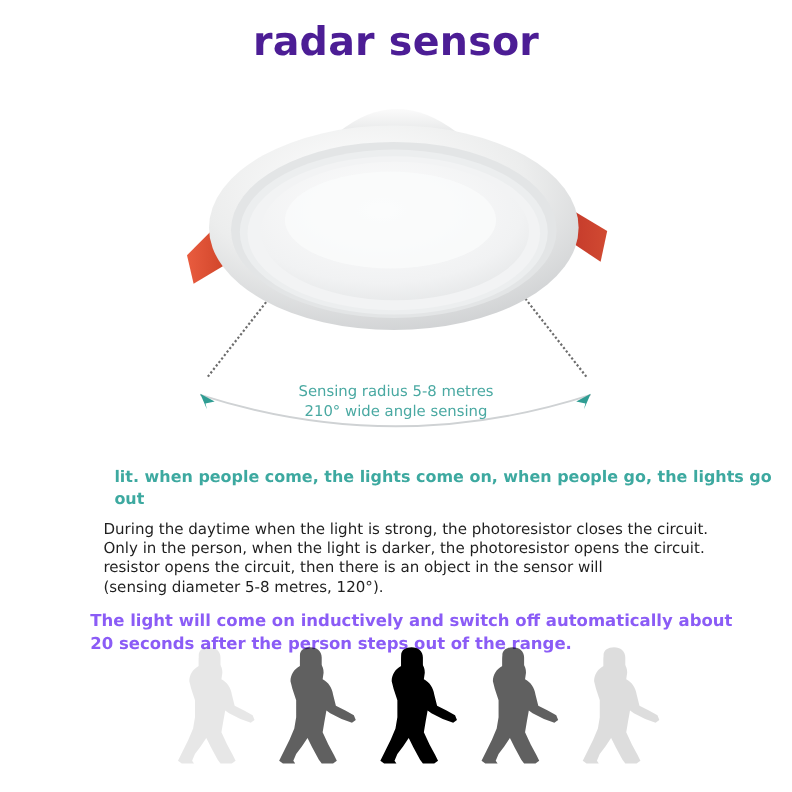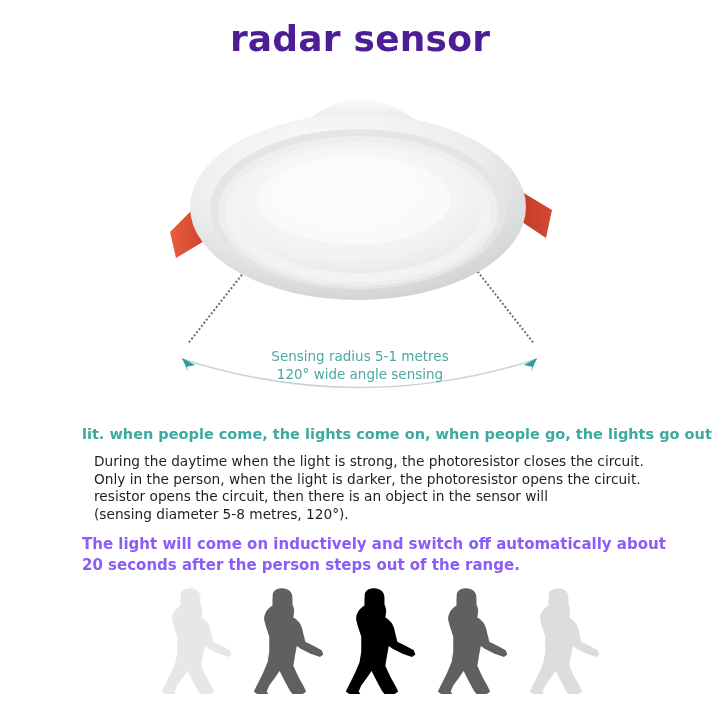--- a/index.html
+++ b/index.html
@@ -85,21 +85,21 @@
     position: absolute;
     left: 0;
     top: 424px;
     width: 720px;
   }
   #headline {
     color: #3da9a0;
     font-family: "DejaVu Sans", sans-serif;
     font-size: 14.5px;
     font-weight: bold;
-    padding-left: 82px;
+    padding-left: 104px;
     line-height: 20px;
   }
   #paragraph {
     margin-top: 9px;
     padding-left: 94px;
     color: #1f1f1f;
     font-family: "DejaVu Sans", sans-serif;
     font-size: 13.7px;
     line-height: 17.5px;
   }
@@ -142,22 +142,22 @@
     <div class="fan-line" id="fan-left"></div>
     <div class="fan-line" id="fan-right"></div>
 
     <svg width="720" height="340" viewBox="0 0 720 340" style="position:absolute;left:0;top:0;">
       <path d="M 182 289 Q 360 346 537 289" fill="none" stroke="#cfd2d4" stroke-width="1.6"></path>
       <polygon points="182,288 196,293 188,296 190,301" fill="#2f9d93" transform="rotate(8 182 288)"></polygon>
       <polygon points="537,288 523,293 531,296 529,301" fill="#2f9d93" transform="rotate(-8 537 288)"></polygon>
     </svg>
 
     <div id="sensing-caption">
-      <div>Sensing radius 5-1 metres</div>
-      <div>120° wide angle sensing</div>
+      <div>Sensing radius 5-8 metres</div>
+      <div>210° wide angle sensing</div>
     </div>
 
     <svg id="lamp" viewBox="0 0 400 240">
       <defs>
         <radialGradient id="bezelGrad" cx="42%" cy="30%" r="80%">
           <stop offset="0%" stop-color="#ffffff"></stop>
           <stop offset="55%" stop-color="#eceded"></stop>
           <stop offset="100%" stop-color="#c9cbcd"></stop>
         </radialGradient>
         <radialGradient id="diffGrad" cx="45%" cy="35%" r="75%">

